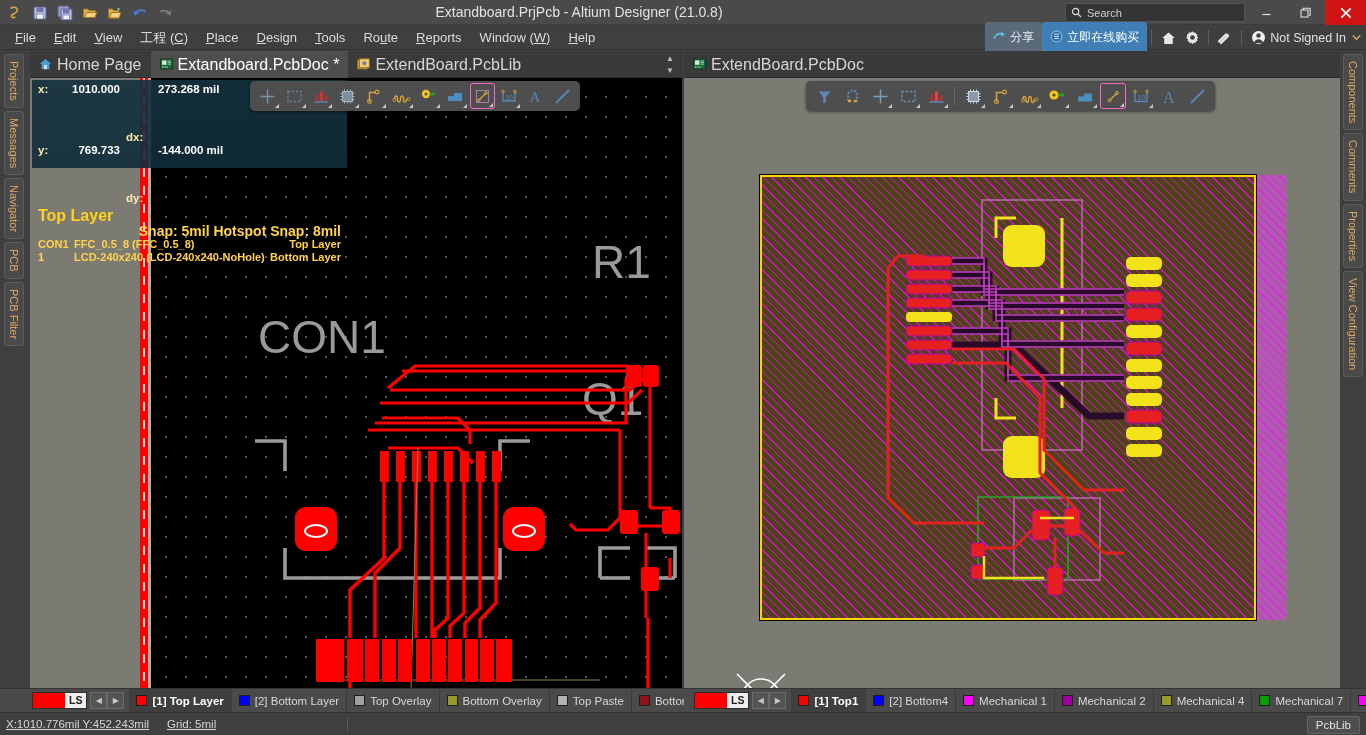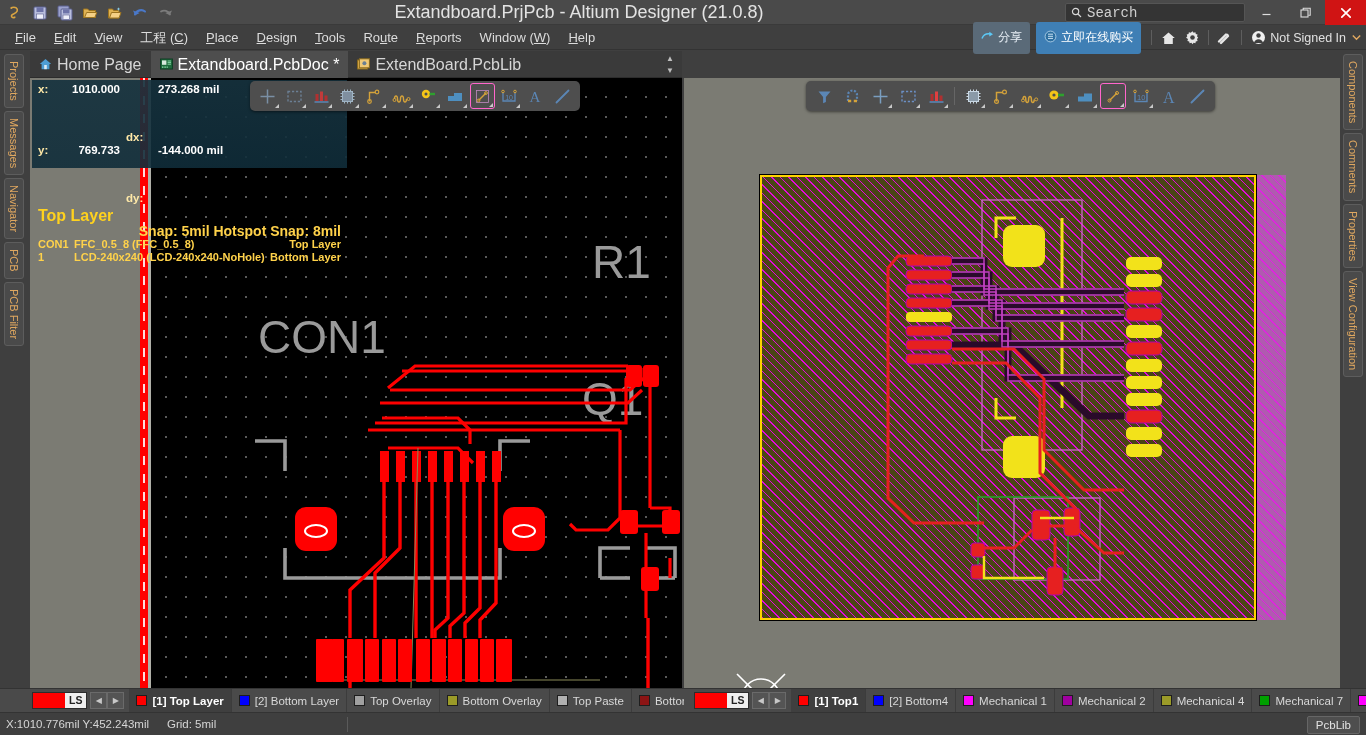--- a/index.html
+++ b/index.html
@@ -16,30 +16,30 @@
     position:absolute; left:0; top:0; width:1366px; height:25px;
     background:#4a4a4a; border-bottom:1px solid #3a3a3a;
   }
   .qat { position:absolute; left:4px; top:2px; display:flex; align-items:center; gap:3px; }
   .qat .qbtn {
     width:22px; height:21px; display:flex; align-items:center; justify-content:center;
     border-radius:2px; cursor:pointer;
   }
   .apptitle {
     position:absolute; left:0; top:0; width:1158px; height:25px; line-height:25px;
-    text-align:center; color:#e3e3e3; font-size:18px; pointer-events:none;
+    text-align:center; color:#e3e3e3; font-size:14px; pointer-events:none;
   }
   .searchbox {
     position:absolute; right:121px; top:3px; width:180px; height:19px;
     background:#343434; border:1px solid #555; border-radius:2px;
     display:flex; align-items:center; padding:0 5px; gap:5px;
   }
   .searchbox input {
-    background:transparent; border:0; outline:0; color:#d7d7d7; font-size:14px;
-    width:100%; font-family:Liberation Mono, monospace;
+    background:transparent; border:0; outline:0; color:#d7d7d7; font-size:11px;
+    width:100%; font-family:Liberation Sans, sans-serif;
   }
   .searchbox input::placeholder { color:#cfcfcf; }
   .wbtns { position:absolute; right:0; top:0; display:flex; height:25px; }
   .wbtn {
     width:39px; height:25px; display:flex; align-items:center; justify-content:center;
     color:#ddd; font-size:12px; cursor:pointer;
   }
   .wbtn.close { background:#d01414; width:41px; }
 
   
@@ -49,21 +49,21 @@
   }
   .menus { position:absolute; left:6px; top:0; display:flex; height:25px; align-items:center; }
   .menu {
     padding:0 9px; height:25px; line-height:25px; color:#dcdcdc; font-size:13px;
     cursor:pointer; white-space:nowrap;
   }
   .menu u { text-decoration:underline; }
   .rightmenu { position:absolute; right:4px; top:0; height:25px; display:flex; align-items:center; gap:0px; }
   .pill {
     height:19px; border-radius:3px; display:flex; align-items:center; gap:4px;
-    padding:16px 8px; font-size:12px; cursor:pointer; margin-right:6px;
+    padding:16px 8px; font-size:12px; cursor:pointer; 
   }
   .pill.share { background:#5a6a78; color:#e7eef5; }
   .pill.buy   { background:#3f7fb5; color:#ffffff; }
   .ricon {
     width:24px; height:21px; display:flex; align-items:center; justify-content:center;
     cursor:pointer; color:#dcdcdc;
   }
   .vsep { width:1px; height:15px; background:#5e5e5e; margin:0 4px; }
   .signin { color:#e0e0e0; font-size:12.5px; cursor:pointer; padding-right:4px; }
 
@@ -210,21 +210,21 @@
     border-right:1px solid #3c3c3c; flex:none;
   }
   .ltab.active { background:#3f3f3f; color:#ffffff; font-weight:bold; }
   .ltab .sq { width:11px; height:11px; border:1px solid #1e1e1e; flex:none; }
 
   
   .statusbar {
     position:absolute; left:0; top:712px; width:1366px; height:23px;
     background:#3f3f3f; border-top:1px solid #333; display:flex; align-items:center;
   }
-  .status-left { color:#d6d6d6; font-size:11.5px; padding-left:6px; display:flex; gap:18px; }
+  .status-left { color:#d6d6d6; font-size:11.5px; padding-left:6px; display:flex; gap:18px;text-decoration:underline; }
   .panels-btn {
     position:absolute; right:6px; top:3px; height:18px; padding:0 8px;
     background:#4e4e4e; border:1px solid #666; border-radius:2px;
     color:#e2e2e2; font-size:11.5px; line-height:17px; cursor:pointer;
   }
   .sbdiv { position:absolute; left:347px; top:4px; width:1px; height:15px; background:#5a5a5a; }
 </style>
 </head>
 <body>
 
@@ -412,20 +412,33 @@
           </svg>
       </span>
       <span>ExtendBoard.PcbLib</span>
     </div>
     <div class="tabscroll">
       <span>▲</span>
       <span style="margin-top:4px;">▼</span>
     </div>
   </div>
 
+  <div class="tabstrip2">
+    <div class="tab">
+      <span>
+        <svg width="13" height="12" viewBox="0 0 13 12">
+            <rect x="0.6" y="1" width="11.8" height="10" fill="#1e6a3c" stroke="#0d3d22"></rect>
+            <rect x="2" y="2.4" width="4.4" height="4.4" fill="#d7e9dd"></rect>
+            <path d="M7.6 3h3.4M7.6 4.6h3.4M7.6 6.2h3.4" stroke="#8fe0ae" stroke-width="0.9"></path>
+            <path d="M2 8.4h1v1.4h-1zM3.6 8.4h1v1.4h-1zM5.2 8.4h1v1.4h-1zM6.8 8.4h1v1.4h-1z" fill="#8fe0ae"></path>
+          </svg>
+      </span>
+      <span>ExtendBoard.PcbDoc</span>
+    </div>
+  </div>
 
   <div class="sidetabs-l">
     <div class="vtab">Projects</div>
     <div class="vtab">Messages</div>
     <div class="vtab">Navigator</div>
     <div class="vtab">PCB</div>
     <div class="vtab">PCB Filter</div>
   </div>
 
   <div class="sidetabs-r">

